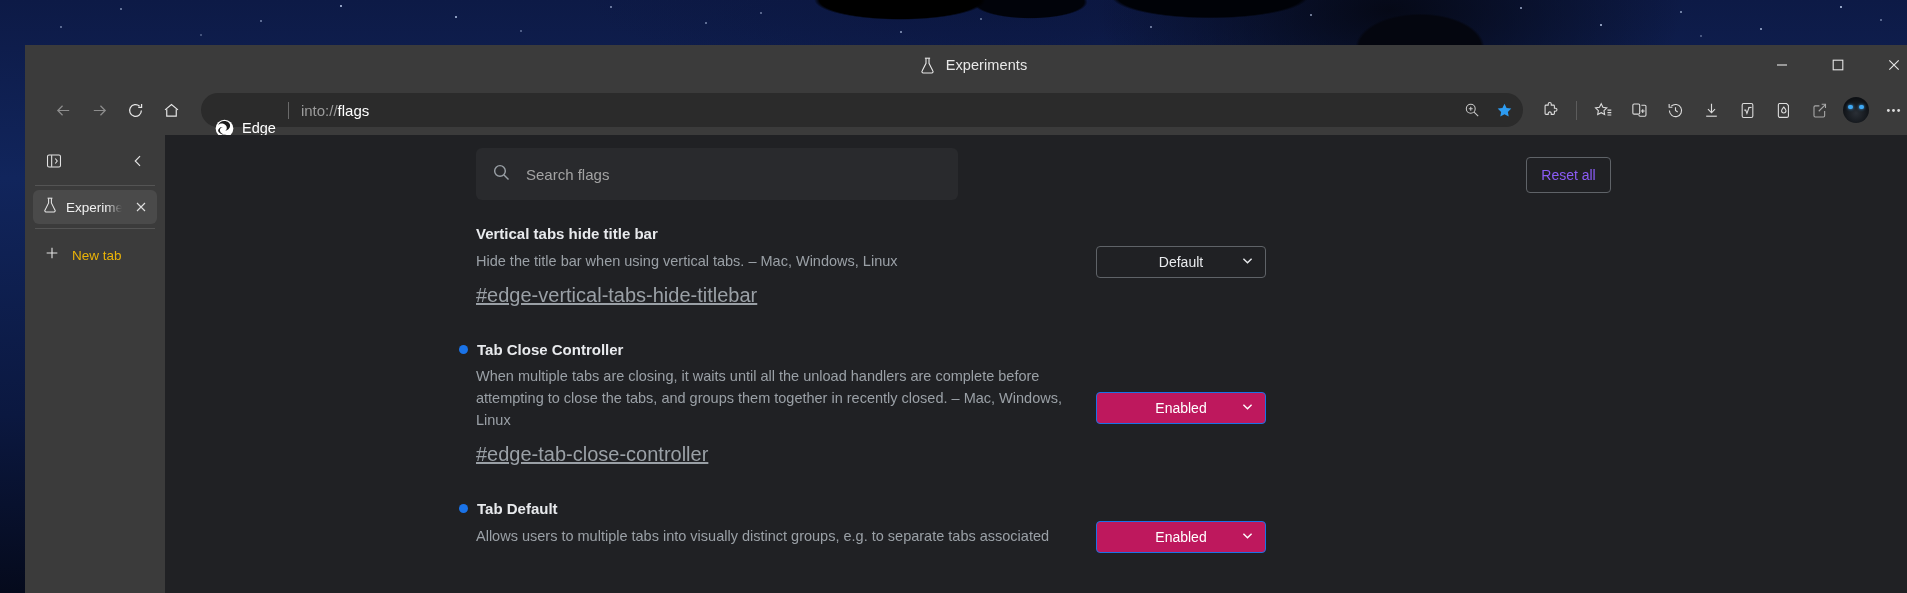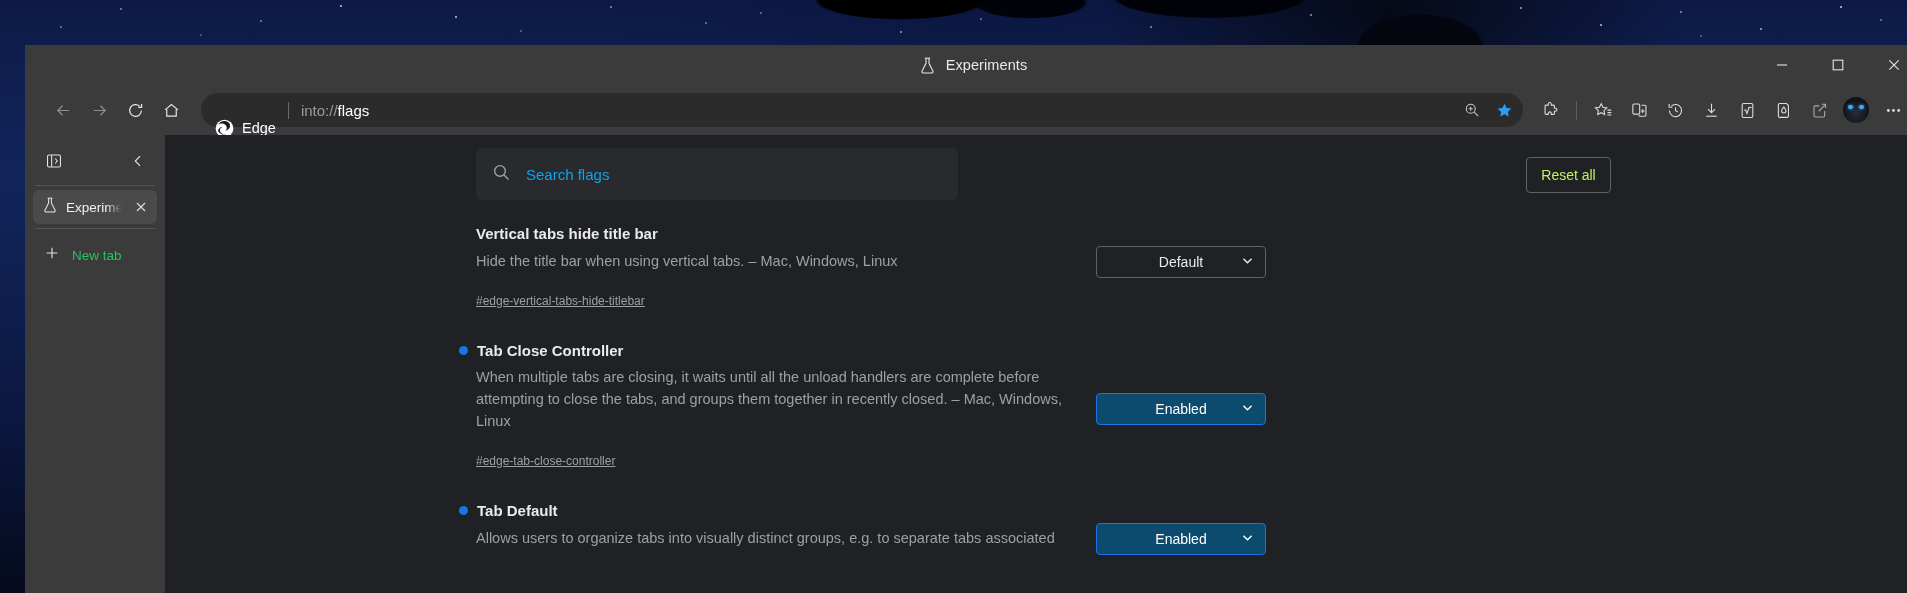--- a/index.html
+++ b/index.html
@@ -152,21 +152,21 @@
   }
   .tclose {
     width:20px; height:20px; flex:0 0 20px; border-radius:4px;
     display:flex; align-items:center; justify-content:center; cursor:default;
   }
   #newtab {
     height:36px; margin:4px 8px 0; border-radius:6px;
     display:flex; align-items:center; gap:12px; padding-left:11px;
     cursor:default;
   }
-  #newtab .lbl { font-size:13.5px; color:#22c55e; }
+  #newtab .lbl { font-size:13.5px; color:#eab308; }
 
   
   #page {
     flex:1 1 auto; background:#202124; position:relative;
     display:flex; min-width:0;
   }
   #flags-wrap {
     position:absolute; left:0; top:0; right:0; bottom:0;
     overflow:hidden;
   }
@@ -175,28 +175,28 @@
     position:relative;
   }
   #search-row {
     display:flex; align-items:flex-start; gap:16px; padding:0 0 0 0;
   }
   #searchbox {
     width:482px; height:52px; background:#292a2d;
     border-radius:6px; display:flex; align-items:center;
     padding:0 16px; gap:15px; cursor:text;
   }
-  #searchbox .ph { font-size:15px; color:#0ea5e9; }
+  #searchbox .ph { font-size:15px; color:#a3a3a3; }
   #resetall {
     margin-left:auto; width:85px; height:36px; margin-top:9px;
     border:1px solid #5f6368; border-radius:4px;
     display:flex; align-items:center; justify-content:center;
     cursor:default; background:transparent;
   }
-  #resetall .lbl { font-size:14px; color:#bef264; }
+  #resetall .lbl { font-size:14px; color:#8b5cf6; }
 
   
   #flaglist { margin-top:24px; }
   .flag {
     display:flex; align-items:flex-start;
     padding:0 0 0 0; margin-bottom:33px;
     position:relative;
   }
   .flag .left { flex:1 1 auto; padding-right:24px; min-width:0; max-width:620px; }
   .flag .name-row { display:flex; align-items:center; gap:9px; }
@@ -205,35 +205,35 @@
     background:#1a73e8; flex:0 0 9px; margin-left:-17px;
   }
   .flag h3 {
     font-size:15px; font-weight:bold; color:#e8eaed; line-height:1.3;
   }
   .flag .desc {
     font-size:14.5px; color:#9aa0a6; line-height:1.52;
     margin-top:6px;
   }
   .flag .perm {
-    font-size:12px; color:#9aa0a6; margin-top:22px;
+    font-size:20px; color:#9aa0a6; margin-top:12px;
     text-decoration:underline; cursor:default;
   }
   .select {
     flex:0 0 170px; width:170px; height:32px; margin-top:22px;
     border-radius:4px; display:flex; align-items:center;
     justify-content:center; position:relative; cursor:default;
     background:#202124; border:1px solid #5f6368;
   }
   .select .sv { font-size:14px; color:#e8eaed; }
   .select .chev {
     position:absolute; right:11px; top:50%; transform:translateY(-50%);
   }
   .select.enabled {
-    background:#0c4a6e; border-color:#1a73e8;
+    background:#be185d; border-color:#1a73e8;
   }
   .select.enabled .sv { color:#fff; font-weight:500; }
 
   
   #scrollbar {
     position:absolute; right:0; top:0; bottom:0; width:15px;
     background:#3b3b3b;
   }
   #sb-up, #sb-down {
     height:17px; display:flex; align-items:center; justify-content:center;
@@ -534,21 +534,21 @@
                 </span>
               </div>
             </div>
 
             <div class="flag">
               <div class="left">
                 <div class="name-row">
                   <span class="dot"></span>
                   <h3>Tab Default</h3>
                 </div>
-                <div class="desc">Allows users to organize tabs into visually distinct groups, e.g. to separate tabs associated</div>
+                <div class="desc">Allows users to multiple tabs into visually distinct groups, e.g. to separate tabs associated</div>
               </div>
               <div class="select enabled" style="margin-top:22px">
                 <span class="sv">Enabled</span>
                 <span class="chev">
                   <svg width="13" height="13" viewBox="0 0 14 14" fill="none" stroke="#ffffff" stroke-width="1.5">
                       <path d="M2.6 5L7 9.4 11.4 5"></path>
                     </svg>
                 </span>
               </div>
             </div>

